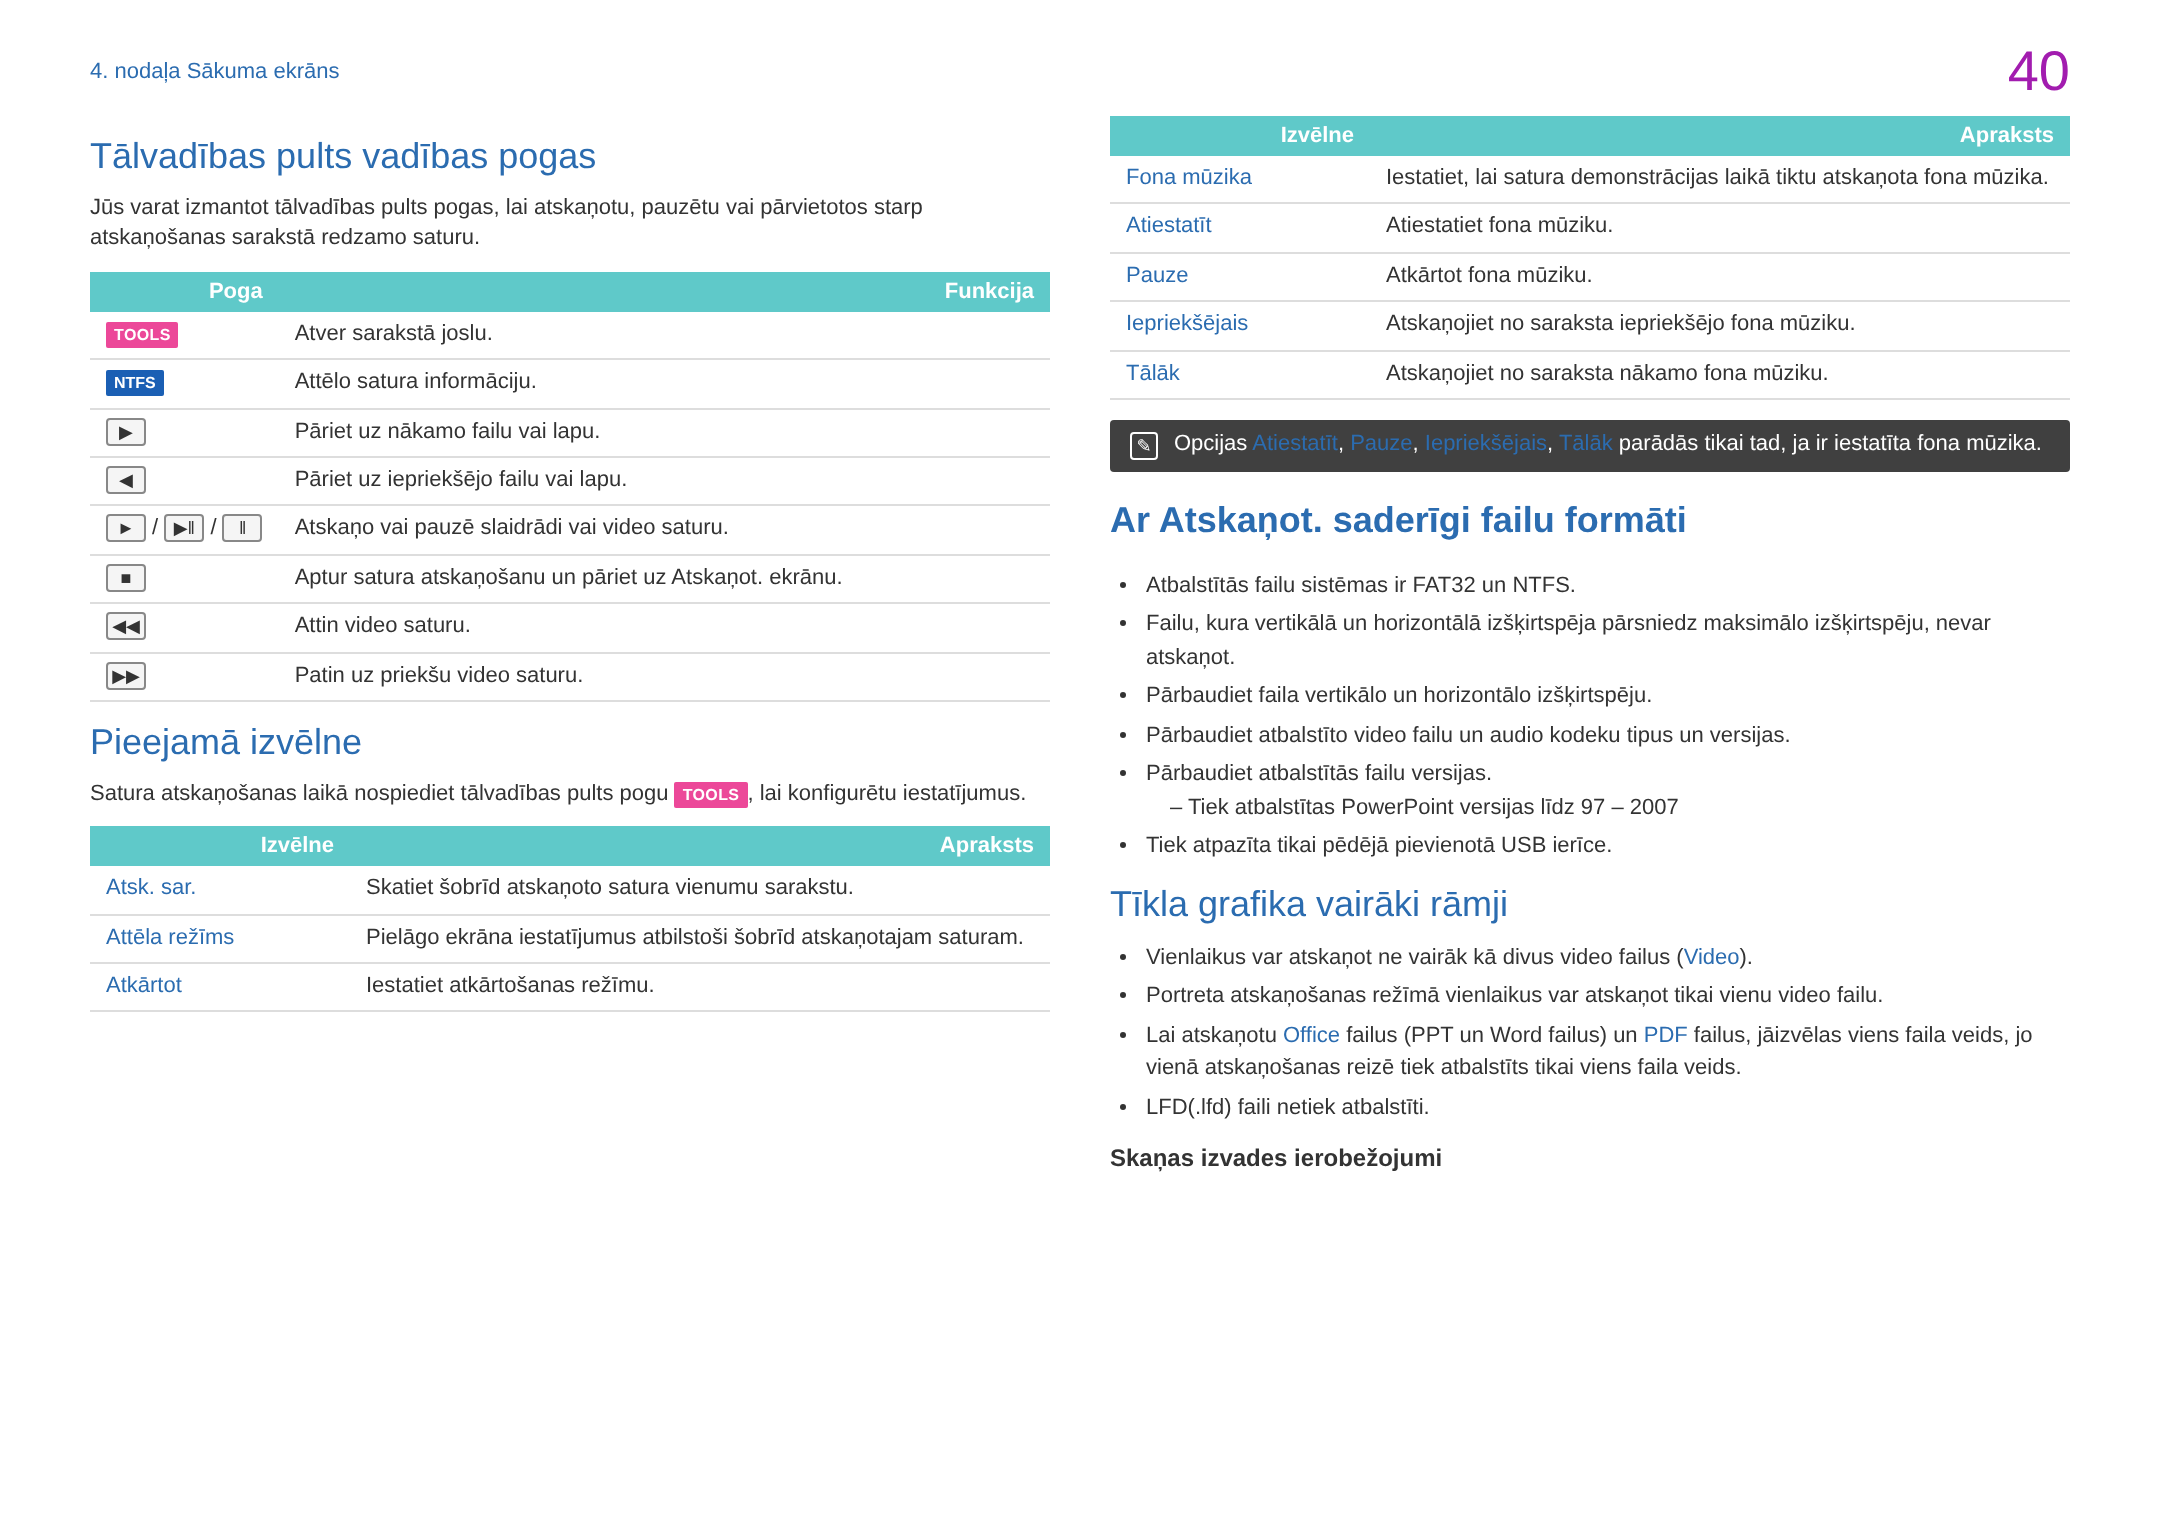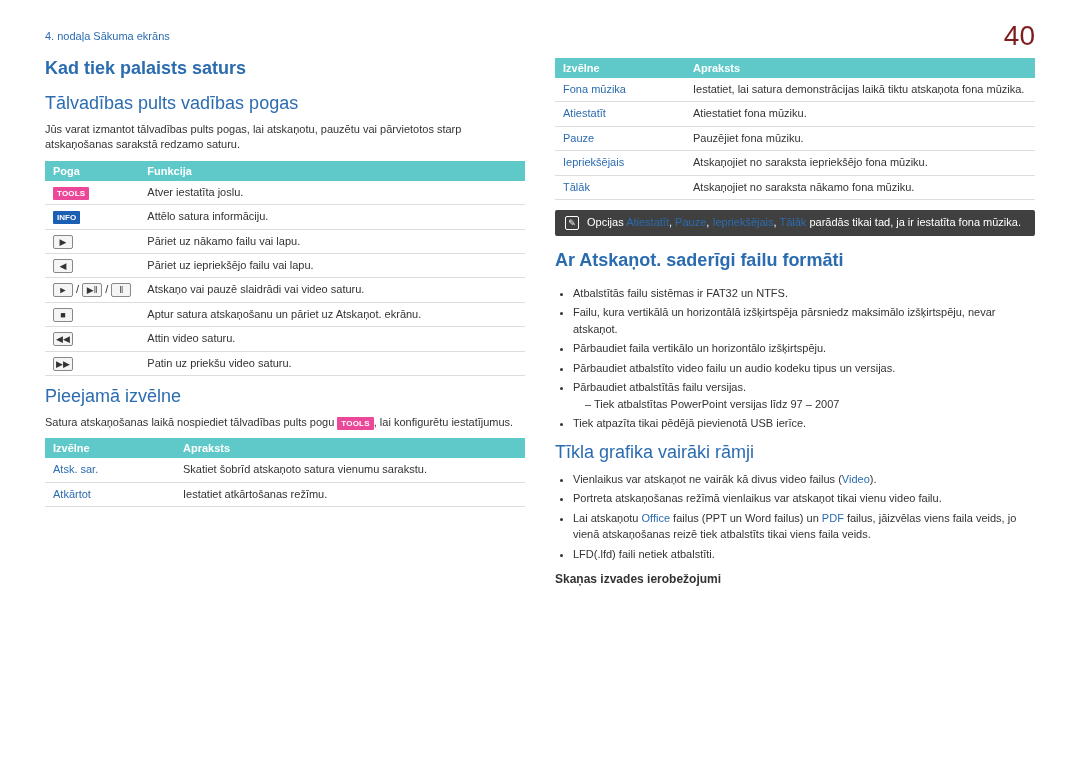--- a/index.html
+++ b/index.html
@@ -11,21 +11,21 @@
     width: 1080px;
     height: 763px;
     padding: 30px 45px;
     position: relative;
   }
   .page-number {
     position: absolute;
     top: 20px;
     right: 45px;
     font-size: 28px;
-    color: #7f1d1d;
+    color: #a21caf;
     font-weight: 300;
   }
   .breadcrumb {
     color: #2b6cb0;
     font-size: 11px;
     margin-bottom: 16px;
   }
   .columns {
     display: flex;
     gap: 30px;
@@ -60,21 +60,21 @@
   }
   table {
     width: 100%;
     border-collapse: collapse;
     font-size: 11px;
     margin-bottom: 10px;
   }
   table th {
     background: #5fc9c9;
     color: #fff;
-    text-align: left;
+    text-align: right;
     padding: 4px 8px;
     font-weight: bold;
     font-size: 11px;
   }
   table td {
     padding: 4px 8px;
     border-bottom: 1px solid #ddd;
     vertical-align: top;
     line-height: 1.4;
   }
@@ -153,39 +153,38 @@
 </style>
 </head>
 <body>
 
 <div class="page-number">40</div>
 <div class="breadcrumb">4. nodaļa Sākuma ekrāns</div>
 
 <div class="columns">
 
   <div class="col">
-    <h2 class="main-title">Kad tiek palaists saturs</h2>
 
     <h3 class="sub-title">Tālvadības pults vadības pogas</h3>
     <p class="body-text">Jūs varat izmantot tālvadības pults pogas, lai atskaņotu, pauzētu vai pārvietotos starp atskaņošanas sarakstā redzamo saturu.</p>
 
     <table>
       <thead>
         <tr>
           <th>Poga</th>
           <th>Funkcija</th>
         </tr>
       </thead>
       <tbody>
         <tr>
           <td class="icon-cell"><span class="tools-badge">TOOLS</span></td>
-          <td>Atver iestatīta joslu.</td>
-        </tr>
-        <tr>
-          <td class="icon-cell"><span class="info-badge">INFO</span></td>
+          <td>Atver sarakstā joslu.</td>
+        </tr>
+        <tr>
+          <td class="icon-cell"><span class="info-badge">NTFS</span></td>
           <td>Attēlo satura informāciju.</td>
         </tr>
         <tr>
           <td class="icon-cell"><span class="icon-key">▶</span></td>
           <td>Pāriet uz nākamo failu vai lapu.</td>
         </tr>
         <tr>
           <td class="icon-cell"><span class="icon-key">◀</span></td>
           <td>Pāriet uz iepriekšējo failu vai lapu.</td>
         </tr>
@@ -223,20 +222,24 @@
           <th class="menu-col1">Izvēlne</th>
           <th>Apraksts</th>
         </tr>
       </thead>
       <tbody>
         <tr>
           <td class="blue-label">Atsk. sar.</td>
           <td>Skatiet šobrīd atskaņoto satura vienumu sarakstu.</td>
         </tr>
         <tr>
+          <td class="blue-label">Attēla režīms</td>
+          <td>Pielāgo ekrāna iestatījumus atbilstoši šobrīd atskaņotajam saturam.</td>
+        </tr>
+        <tr>
           <td class="blue-label">Atkārtot</td>
           <td>Iestatiet atkārtošanas režīmu.</td>
         </tr>
       </tbody>
     </table>
   </div>
 
   <div class="col">
     <table>
       <thead>
@@ -249,21 +252,21 @@
         <tr>
           <td class="blue-label">Fona mūzika</td>
           <td>Iestatiet, lai satura demonstrācijas laikā tiktu atskaņota fona mūzika.</td>
         </tr>
         <tr>
           <td class="blue-label">Atiestatīt</td>
           <td>Atiestatiet fona mūziku.</td>
         </tr>
         <tr>
           <td class="blue-label">Pauze</td>
-          <td>Pauzējiet fona mūziku.</td>
+          <td>Atkārtot fona mūziku.</td>
         </tr>
         <tr>
           <td class="blue-label">Iepriekšējais</td>
           <td>Atskaņojiet no saraksta iepriekšējo fona mūziku.</td>
         </tr>
         <tr>
           <td class="blue-label">Tālāk</td>
           <td>Atskaņojiet no saraksta nākamo fona mūziku.</td>
         </tr>
       </tbody>

